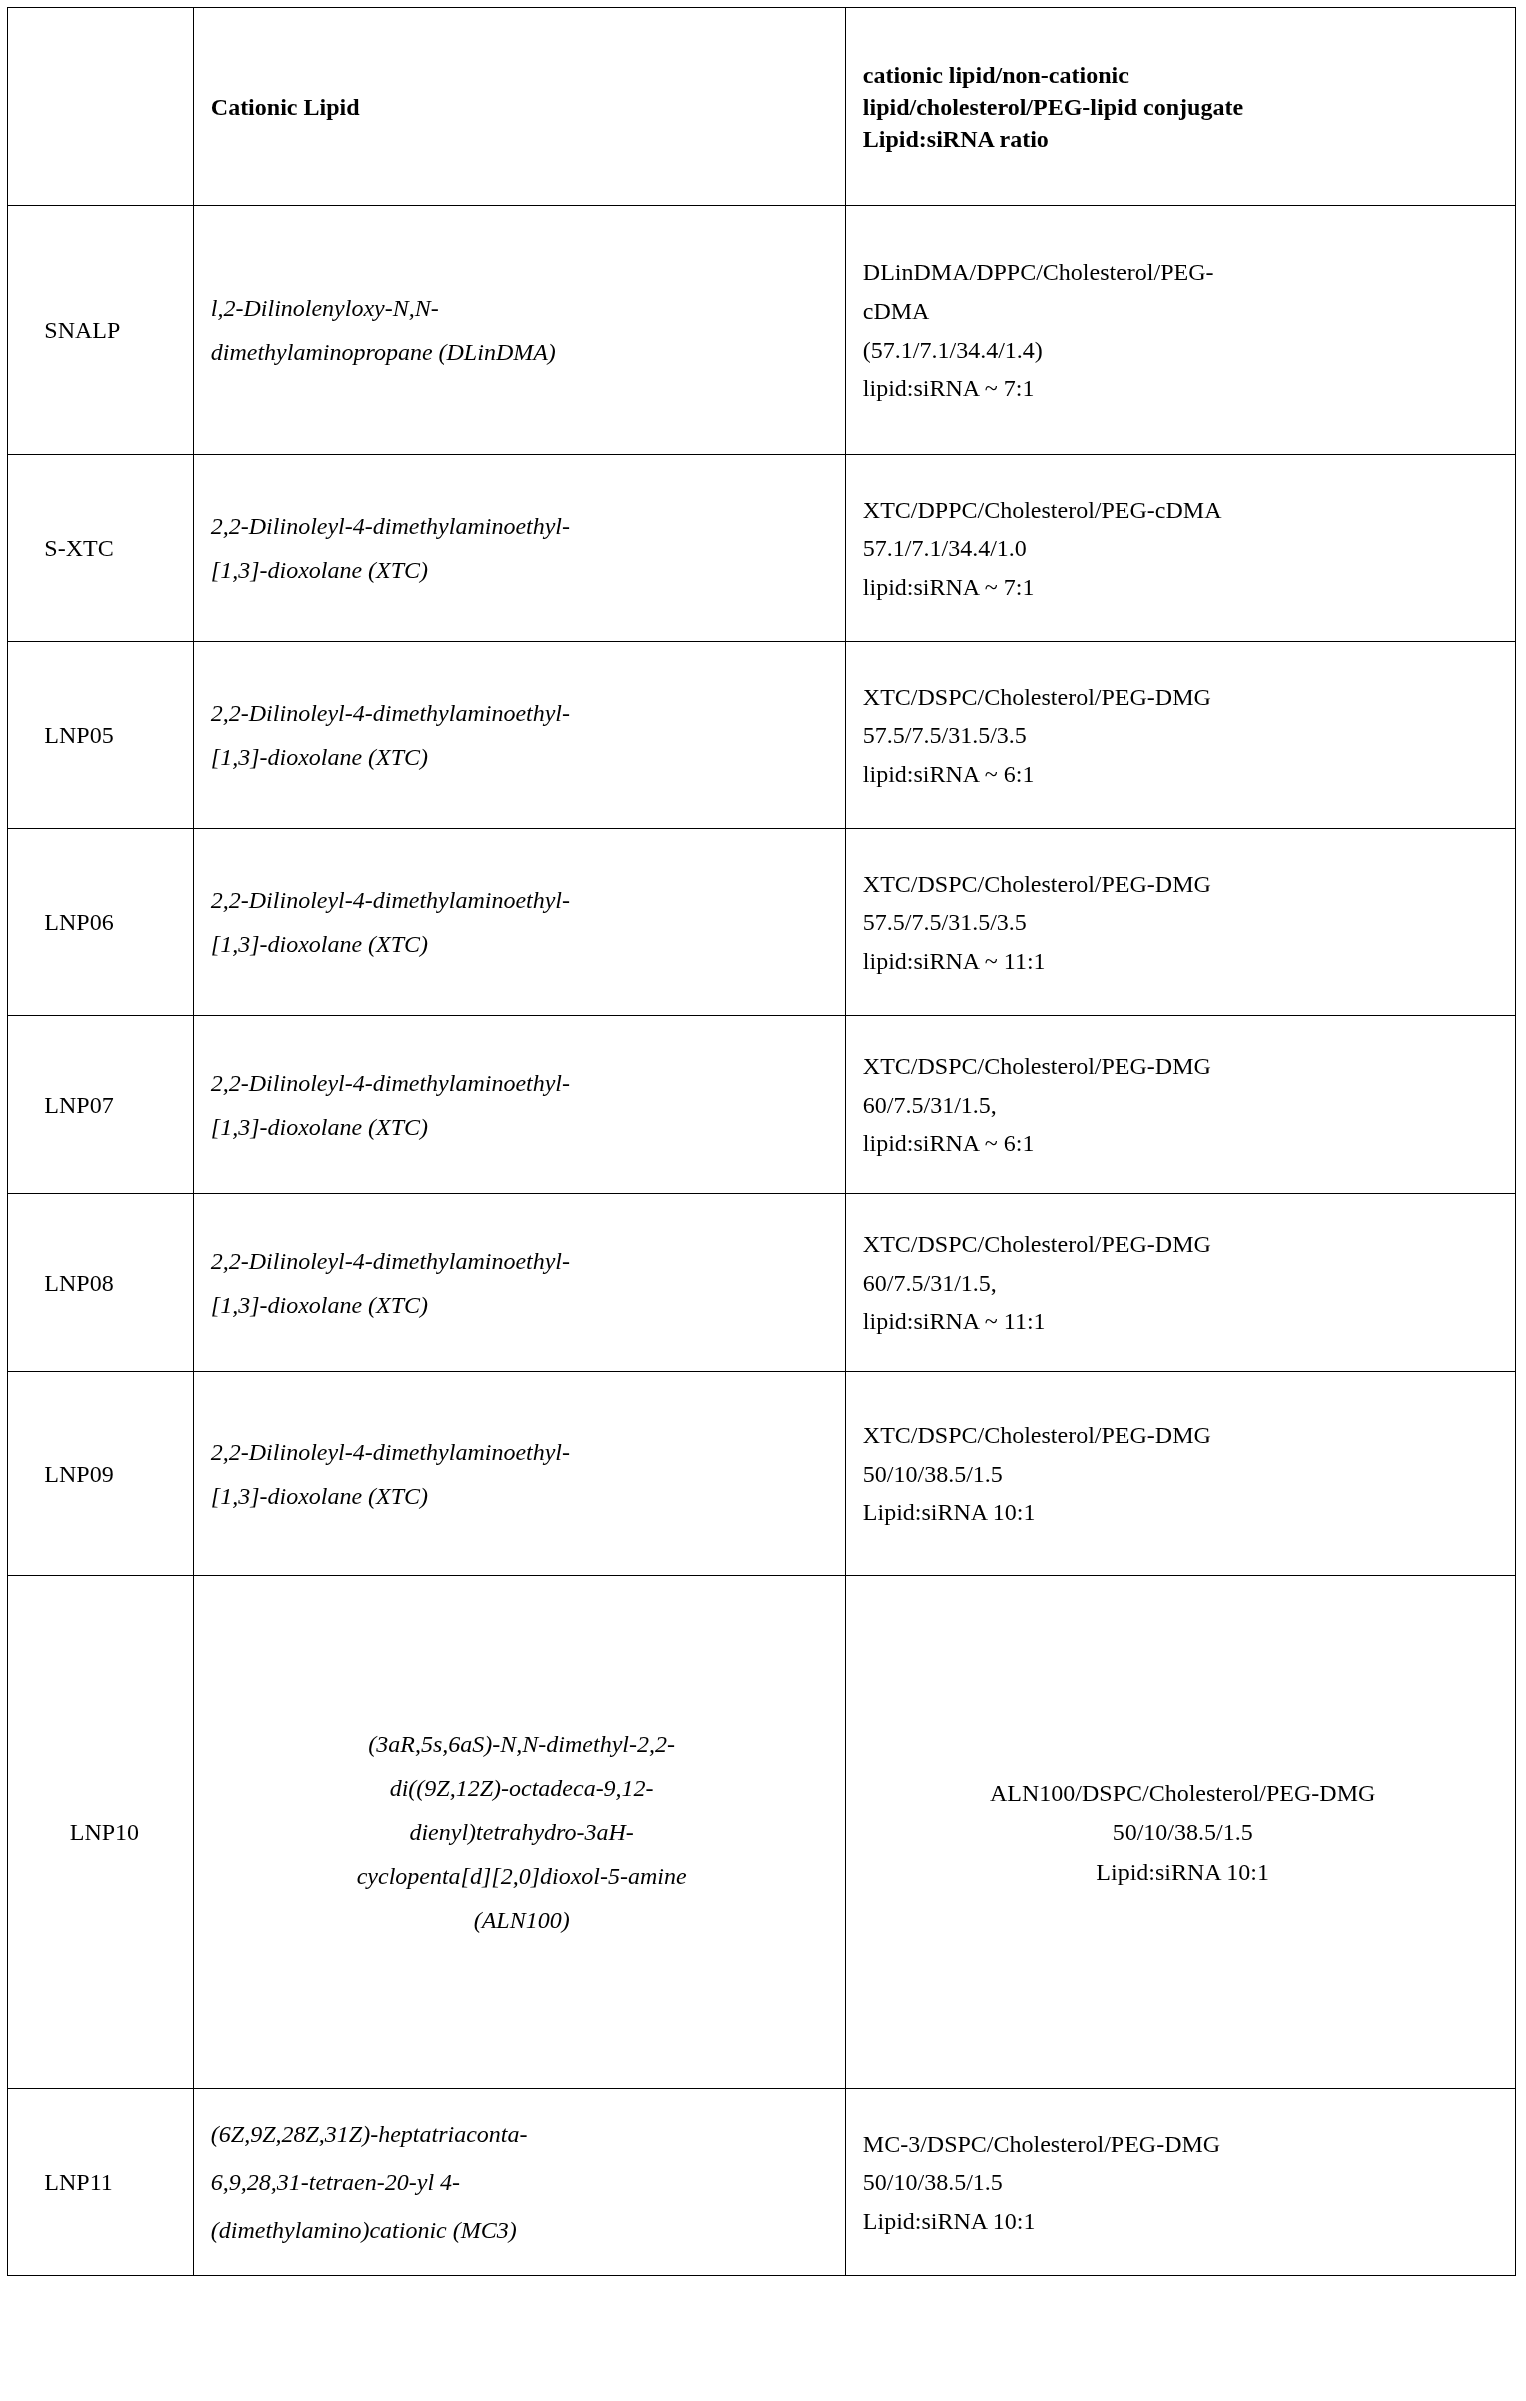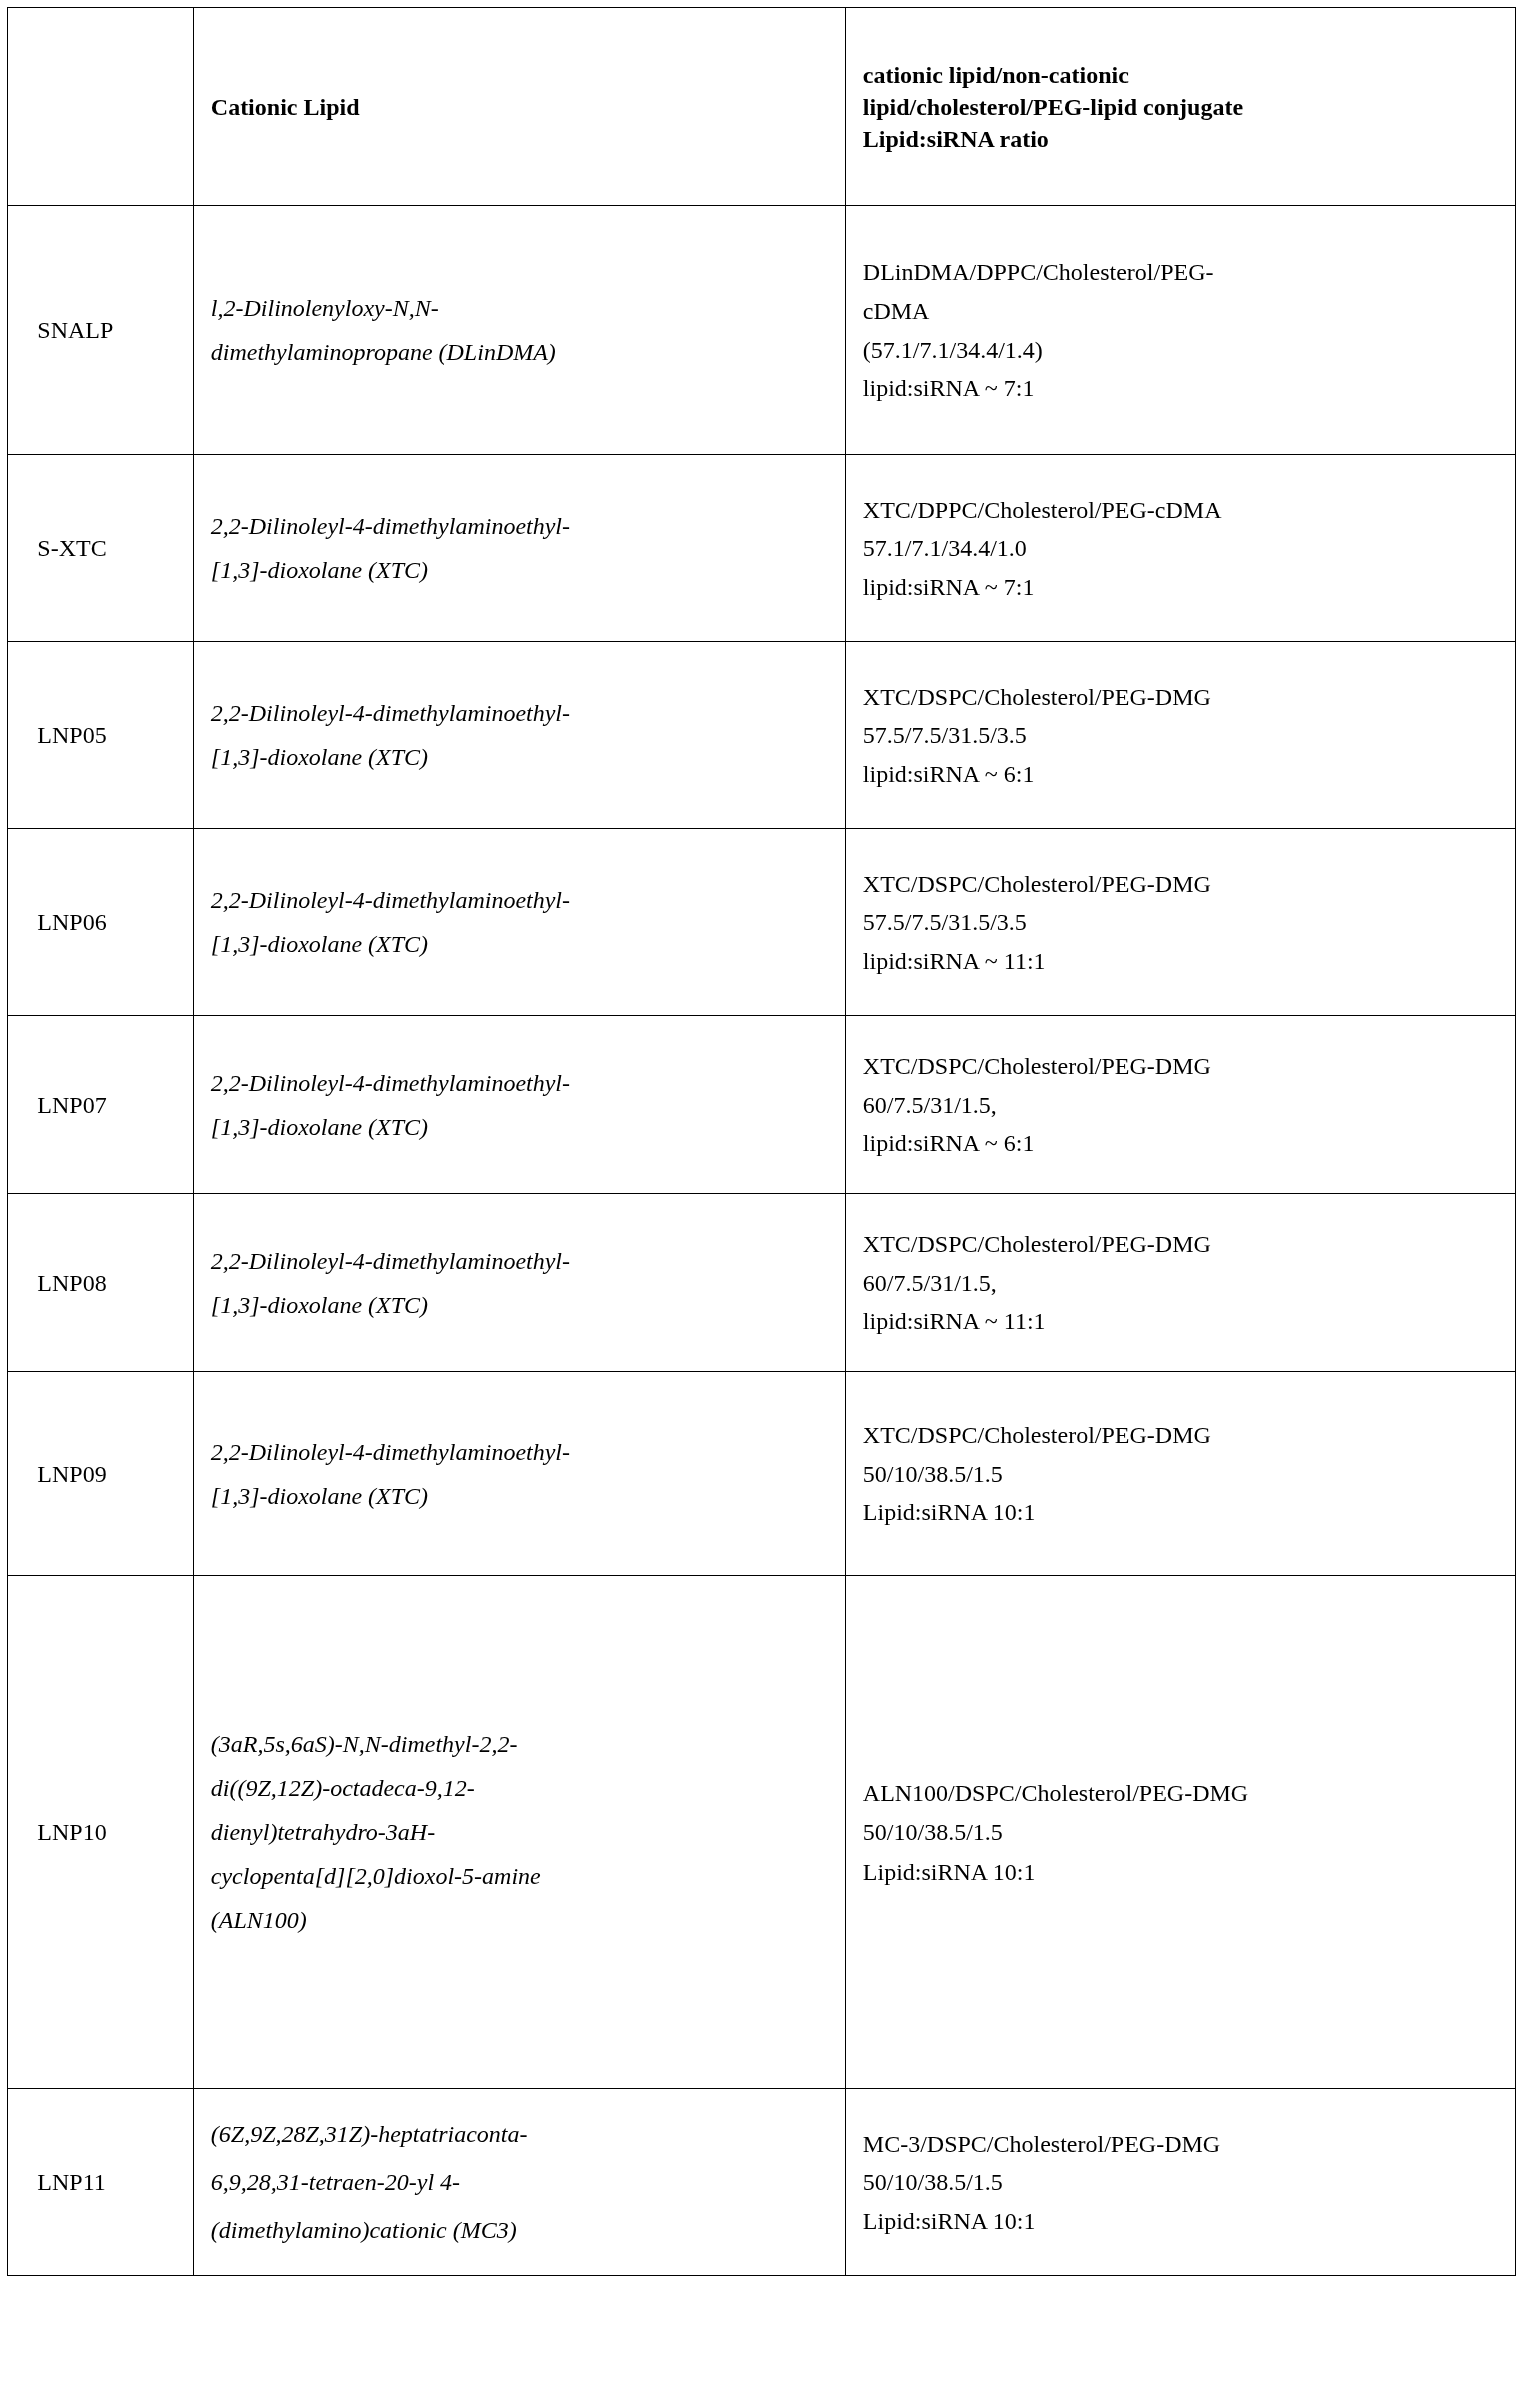--- a/index.html
+++ b/index.html
@@ -71,33 +71,33 @@
   .hdr-cell .line { margin: 8.2px 0; }
 
   
   td.col-name {
     text-align: left;
   }
   td.col-name .cellpad { padding-left: 20px; }
   td.col-lipid .cellpad { padding-left: 16.5px; font-style: italic; }
   td.col-ratio .cellpad { padding-left: 16.5px; }
 
-  td.col-name .line { margin: 9px; }
+  td.col-name .line { margin: 16px; }
   td.col-lipid .line { margin: 20px 0; }
   td.col-ratio .line { margin: 14.6px 0; }
 
   
   tr.r-snalp td { height: 248px; }
   tr.r-sxtc  td { height: 186px; }
   tr.r-lnp05 td { height: 186px; }
   tr.r-lnp06 td { height: 186px; }
   tr.r-lnp07 td { height: 177px; }
   tr.r-lnp08 td { height: 177px; }
   tr.r-lnp09 td { height: 203px; }
-  tr.r-lnp10 td { height: 512px; }
+  tr.r-lnp10 td { height: 512px; text-align: center; }
   tr.r-lnp11 td { height: 179px; }
 
   tr.r-lnp10 td.col-lipid .line { margin: 20px 0; }
   tr.r-lnp10 td.col-ratio .line { margin: 15.5px 0; }
   tr.r-lnp11 td.col-lipid .line { margin: 24px 0; }
 </style>
 </head>
 <body>
 
 <div id="page">

